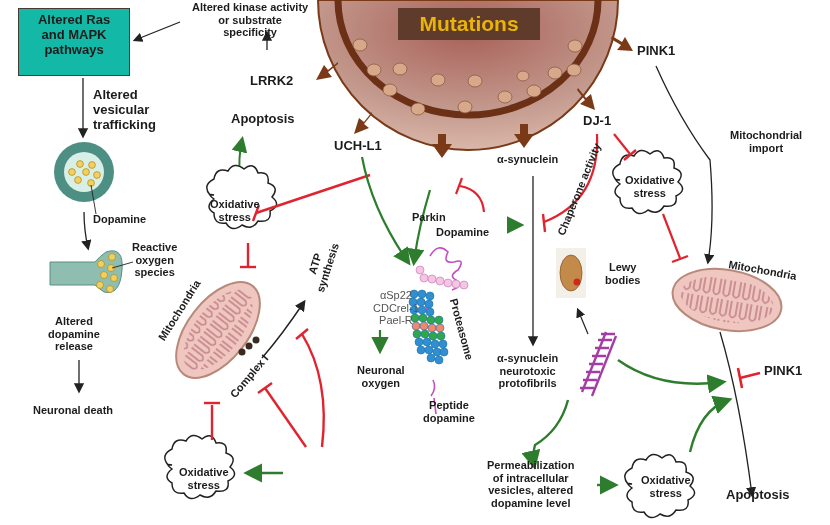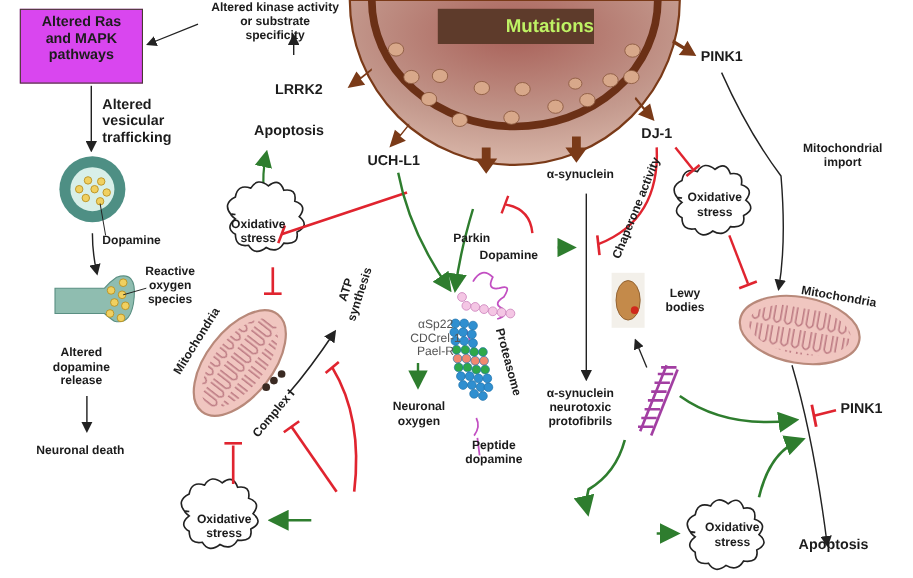--- a/index.html
+++ b/index.html
@@ -1,22 +1,22 @@
 <!DOCTYPE html>
 <html><head>
 <meta charset="utf-8">
 <style>
   html,body{margin:0;padding:0;background:#ffffff;}
   body{width:830px;height:525px;overflow:hidden;position:relative;font-family:"Liberation Sans",sans-serif;}
   #stage{position:absolute;left:0;top:0;width:830px;height:525px;}
   .lbl{position:absolute;font-family:"Liberation Sans",sans-serif;font-weight:bold;color:#1c1c1c;text-align:center;line-height:1.15;white-space:nowrap;}
   .s13{font-size:13px;}
   .s11{font-size:11px;}
-  .box{position:absolute;border:1.5px solid #4a3a32;background:#d946ef;}
-  .mut{position:absolute;left:398px;top:8px;width:142px;height:32px;background:#5e3b2b;color:#bef264;font-size:17px;font-weight:bold;text-align:right;line-height:32px;font-family:"Liberation Sans",sans-serif;}
+  .box{position:absolute;border:1.5px solid #4a3a32;background:#14b8a6;}
+  .mut{position:absolute;left:398px;top:8px;width:142px;height:32px;background:#5e3b2b;color:#eab308;font-size:21px;font-weight:bold;text-align:center;line-height:32px;font-family:"Liberation Sans",sans-serif;}
   .rot{transform-origin:center center;}
   .thin{font-weight:normal;color:#555;}
 </style>
 </head>
 <body>
 
 <div id="stage">
 
 <svg width="830" height="525" viewBox="0 0 830 525" style="position:absolute;left:0;top:0">
   <defs>
@@ -297,17 +297,21 @@
 stress</div>
 <div class="lbl s11" style="left:605px;top:261px;white-space:pre-line;">Lewy
 bodies</div>
 <div class="lbl s11" style="left:497px;top:352px;white-space:pre-line;">α-synuclein
 neurotoxic
 protofibrils</div>
 <div class="lbl s11" style="left:730px;top:129px;white-space:pre-line;">Mitochondrial
 import</div>
 <div class="lbl s11 rot" style="left:728px;top:264px;transform:rotate(10deg);">Mitochondria</div>
 <div class="lbl s13" style="left:764px;top:364px;">PINK1</div>
+<div class="lbl s11" style="left:487px;top:459px;white-space:pre-line;">Permeabilization
+of intracellular
+vesicles, altered
+dopamine level</div>
 <div class="lbl s11" style="left:641px;top:474px;white-space:pre-line;">Oxidative
 stress</div>
 <div class="lbl s13" style="left:726px;top:488px;">Apoptosis</div>
 
 </div>
 
 </body></html>

